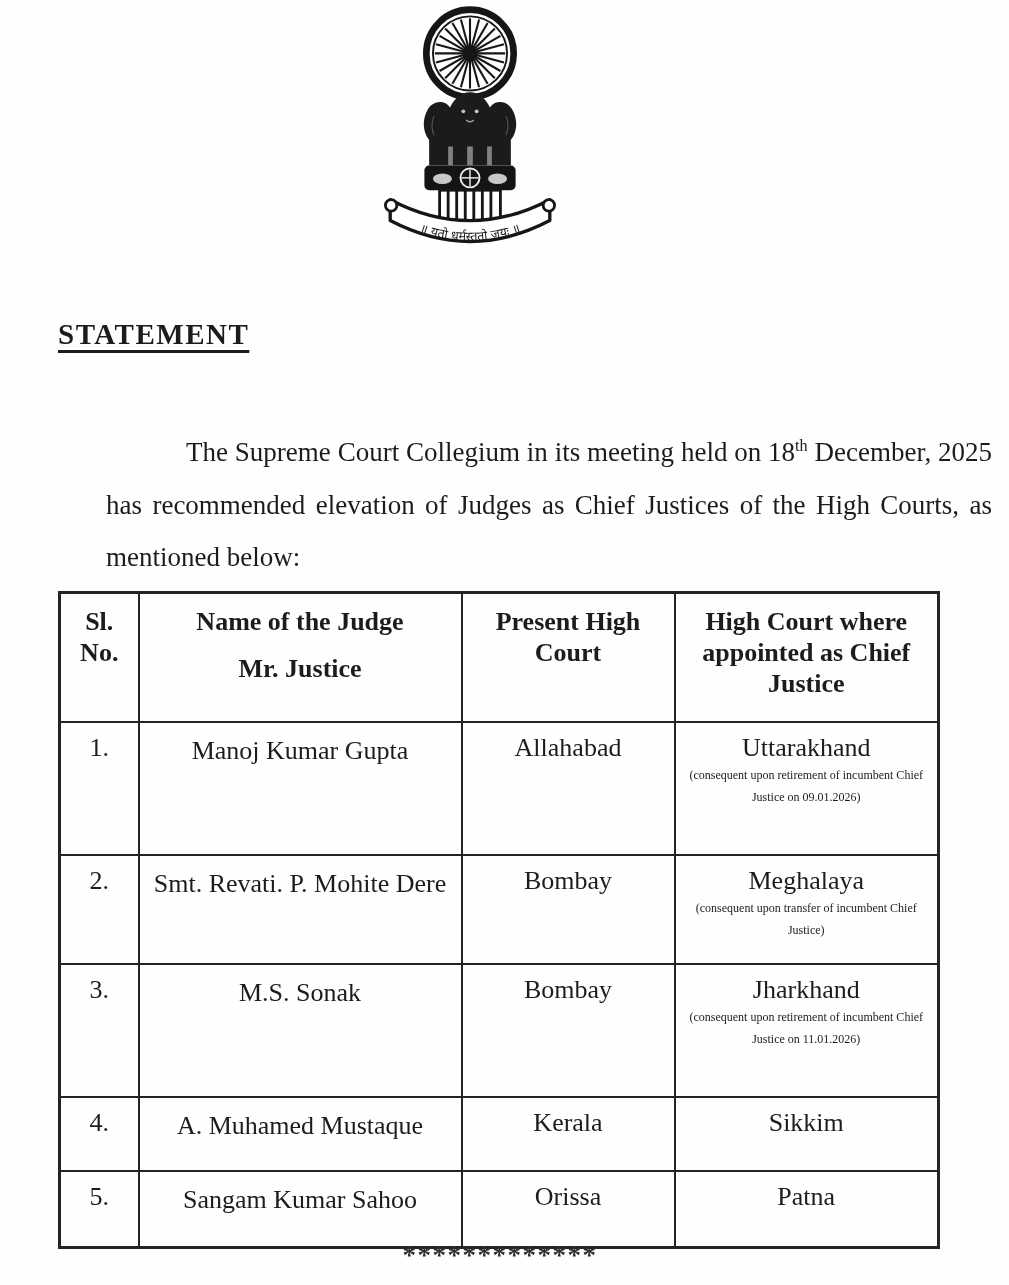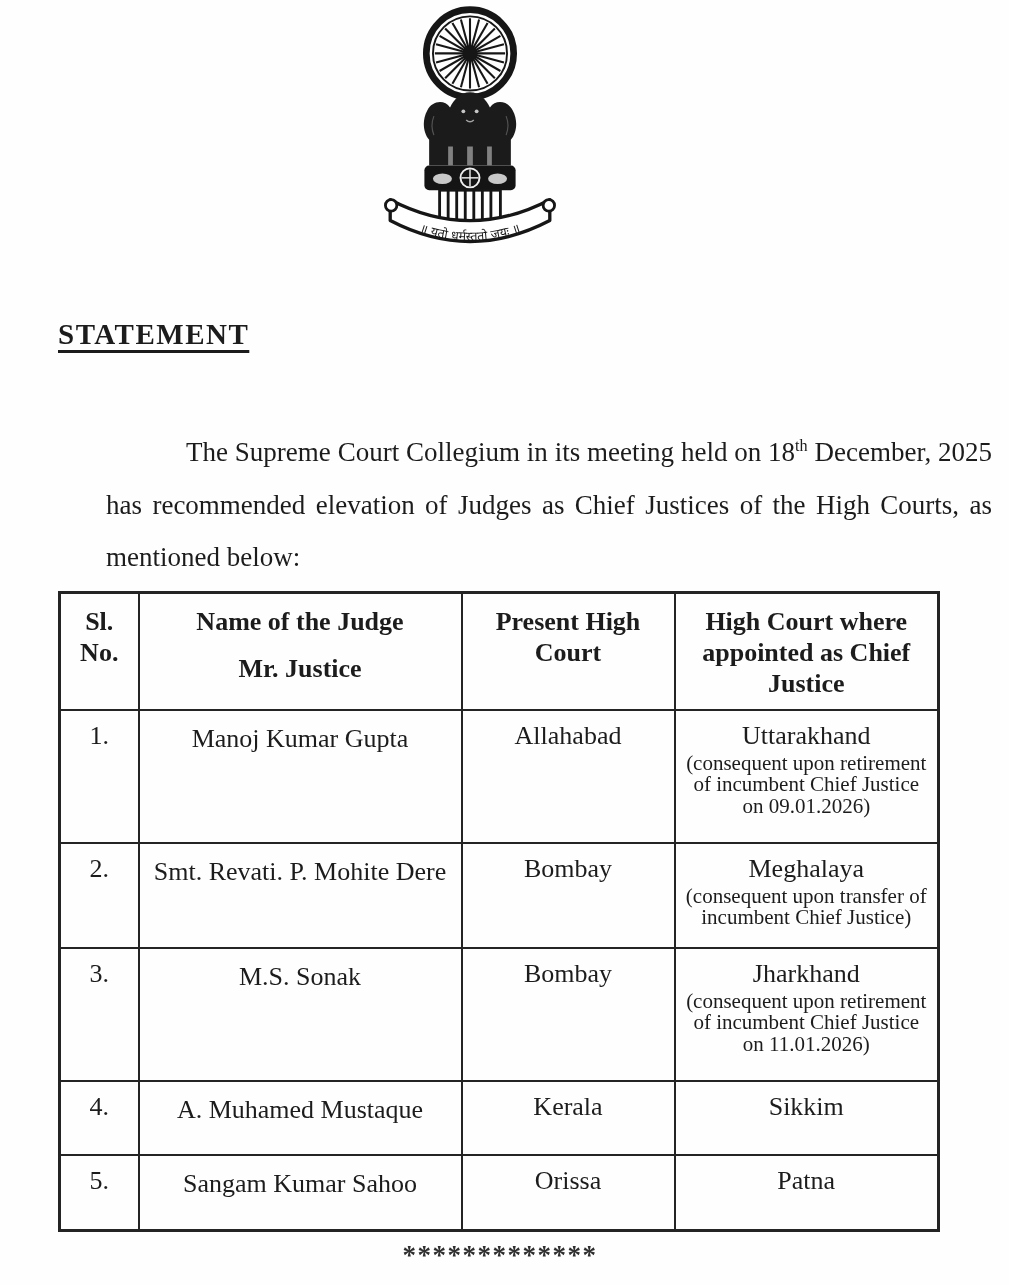--- a/index.html
+++ b/index.html
@@ -39,36 +39,36 @@
     border:3px solid #242424;
   }
   table.judges col.c1 { width:79px; }
   table.judges col.c2 { width:323px; }
   table.judges col.c3 { width:213px; }
   table.judges col.c4 { width:264px; }
   table.judges th, table.judges td {
     border:2px solid #242424;
     vertical-align:top;
     font-size:26px;
-    padding:10px 8px 6px 8px;
+    padding:10px 8px 22px 8px;
   }
   table.judges th { font-weight:bold; text-align:center; line-height:31px; padding-top:12px; }
   thead tr { height:117px; }
   tbody tr:nth-child(1){ height:133px; }
   tbody tr:nth-child(2){ height:105px; }
   tbody tr:nth-child(3){ height:133px; }
   tbody tr:nth-child(4){ height:74px;  }
   tbody tr:nth-child(5){ height:76px;  }
   td.sl { text-align:center; }
   td.name { text-align:center; padding-left:14px; line-height:36px; }
   td.present { text-align:center; }
   td.appointed { text-align:center; padding-left:12px; padding-right:12px; }
   .hdr-sub { margin-top:16px; }
   .note {
-    font-size:21px; line-height:21.5px; margin-top:2px;
+    font-size:12px; line-height:21.5px; margin-top:2px;
   }
   .note:empty { display:none; }
 
   .footer-sep {
     position:absolute; top:1240px; left:58px; width:884px;
     text-align:center; font-size:27px; letter-spacing:1.5px;
     color:#2e2e2e; font-weight:bold;
   }
 </style>
 </head>

